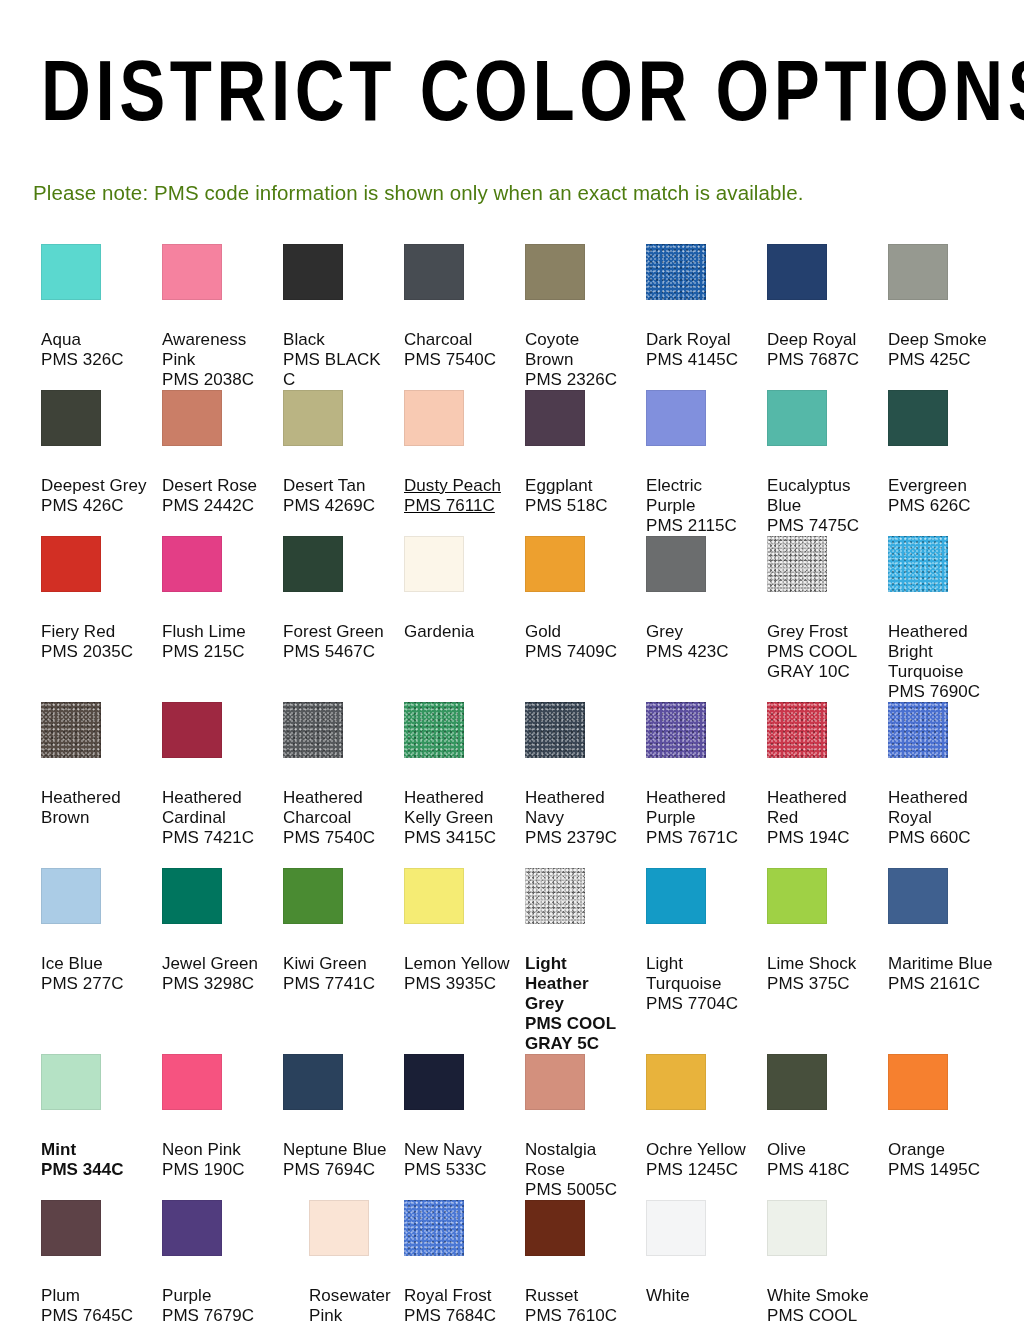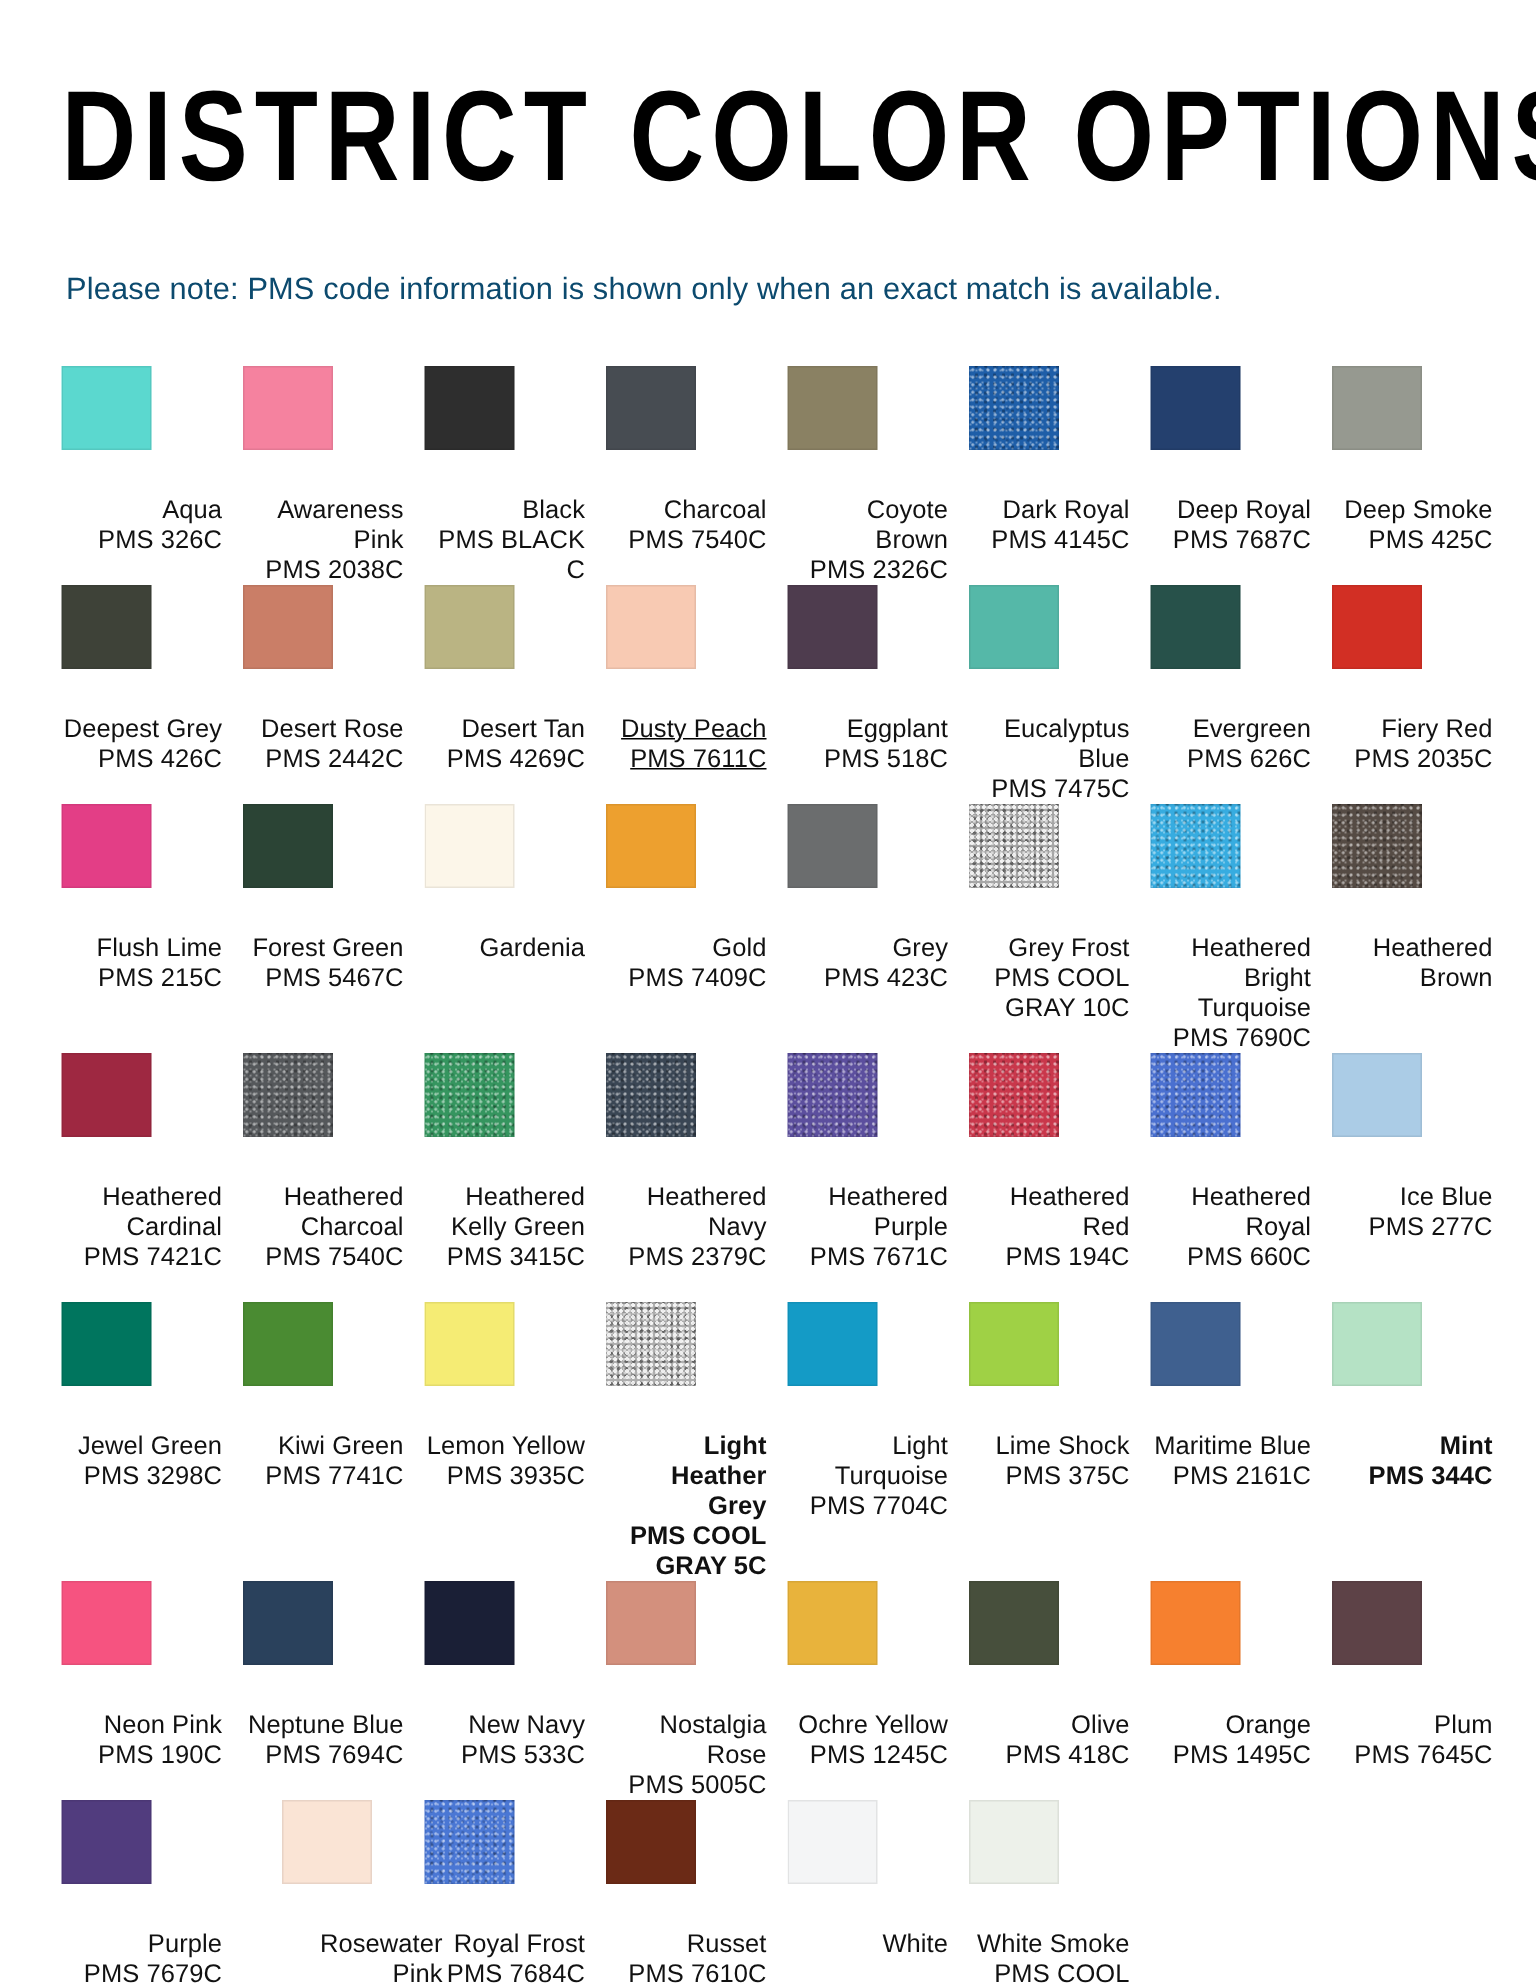--- a/index.html
+++ b/index.html
@@ -28,43 +28,42 @@
     margin: 0;
     padding-top: 42px;
     transform: scaleX(0.92) scaleY(1.14);
     transform-origin: center top;
     white-space: nowrap;
   }
 
   .note {
     margin: 0;
     padding-top: 64px;
-    padding-left: 44px;
+    padding-left: 33px;
     font-size: 20.5px;
     line-height: 1.2;
-    color: #0c4a6e;
+    color: #4d7c0f;
     letter-spacing: 0.1px;
     white-space: nowrap;
   }
 
   
   .swatch-grid {
     margin-top: 38px;
     padding-left: 41px;
     padding-right: 20px;
     display: grid;
     grid-template-columns: repeat(8, 121px);
     grid-auto-rows: min-content;
   }
 
   .swatch-cell {
     width: 121px;
     padding-right: 14px;
     page-break-inside: avoid;
-    text-align: right;
   }
 
   .swatch-chip {
     width: 60px;
     height: 56px;
     display: block;
     position: relative;
     overflow: hidden;
   }
   .swatch-chip.bordered {
@@ -181,20 +180,25 @@
       <span class="swatch-chip bordered" style="background: rgb(248, 202, 179);"></span>
       <div class="swatch-label">Dusty Peach</div>
       <div class="swatch-code">PMS 7611C</div>
     </div>
     <div class="swatch-cell" style="min-height: 146px;">
       <span class="swatch-chip bordered" style="background: rgb(78, 60, 78);"></span>
       <div class="swatch-label">Eggplant</div>
       <div class="swatch-code">PMS 518C</div>
     </div>
     <div class="swatch-cell" style="min-height: 146px;">
+      <span class="swatch-chip bordered" style="background: rgb(129, 144, 221);"></span>
+      <div class="swatch-label">Electric Purple</div>
+      <div class="swatch-code">PMS 2115C</div>
+    </div>
+    <div class="swatch-cell" style="min-height: 146px;">
       <span class="swatch-chip bordered" style="background: rgb(85, 184, 168);"></span>
       <div class="swatch-label">Eucalyptus
 Blue</div>
       <div class="swatch-code">PMS 7475C</div>
     </div>
     <div class="swatch-cell" style="min-height: 146px;">
       <span class="swatch-chip bordered" style="background: rgb(39, 81, 74);"></span>
       <div class="swatch-label">Evergreen</div>
       <div class="swatch-code">PMS 626C</div>
     </div>

